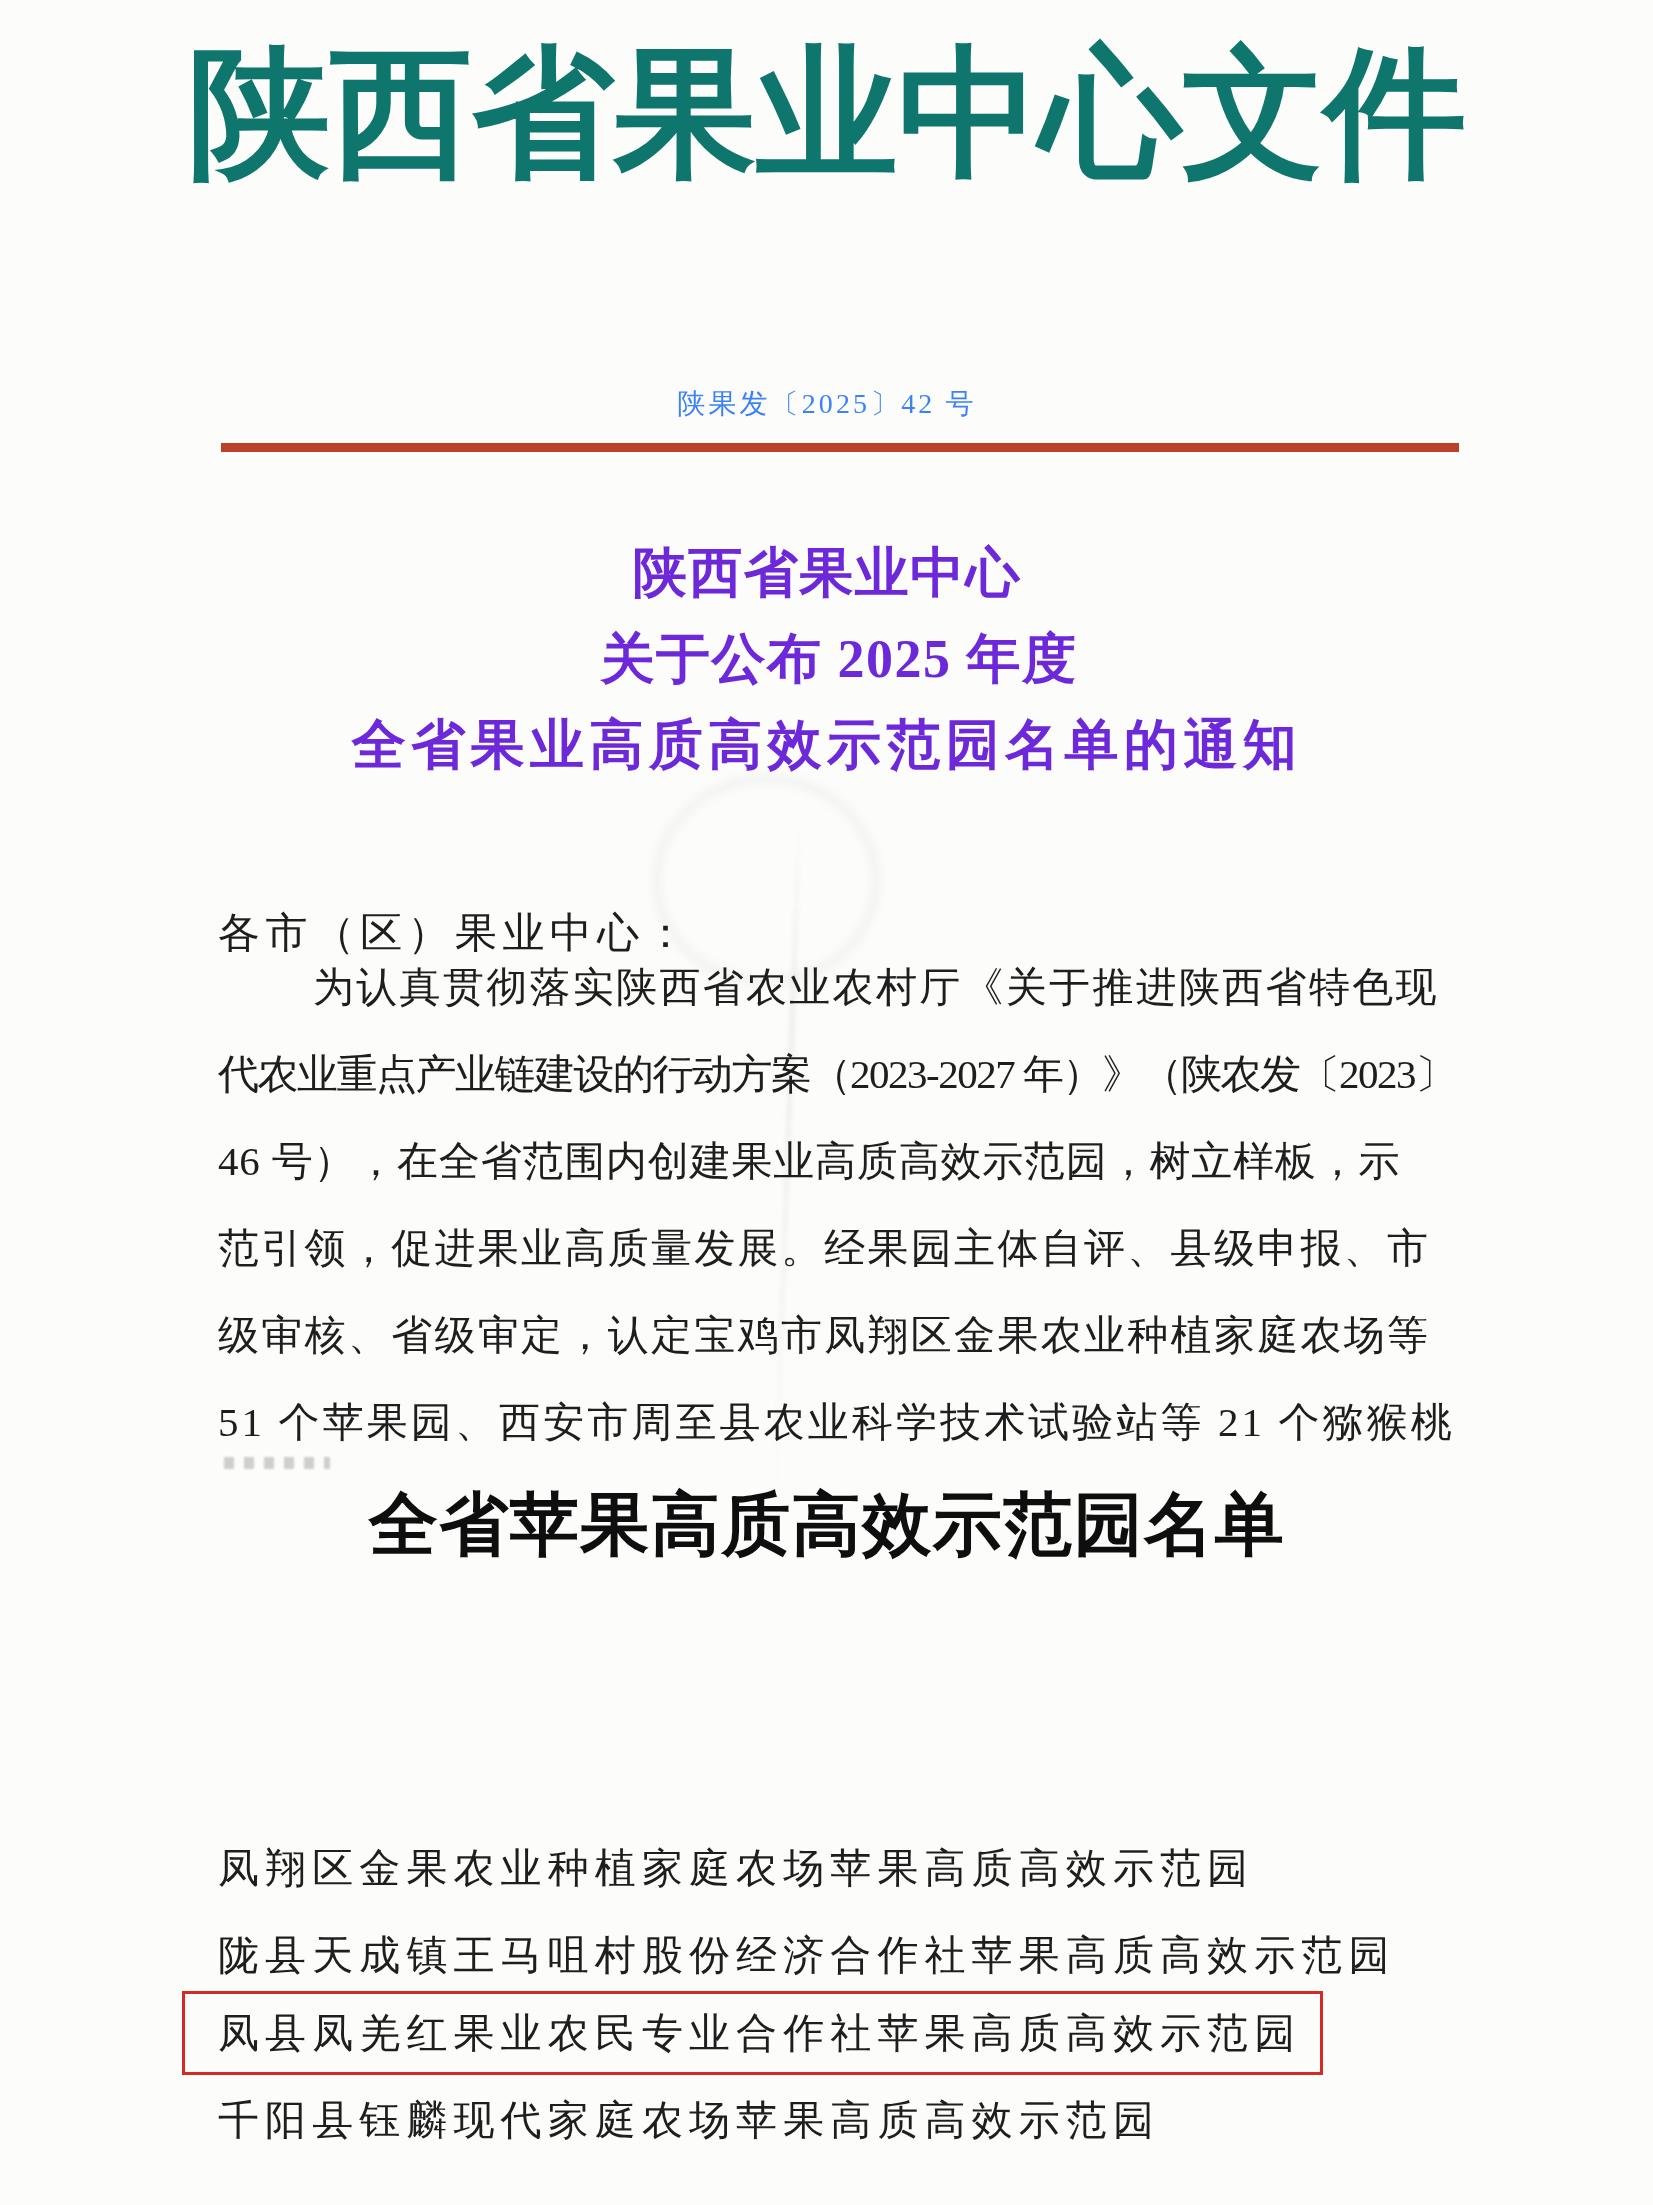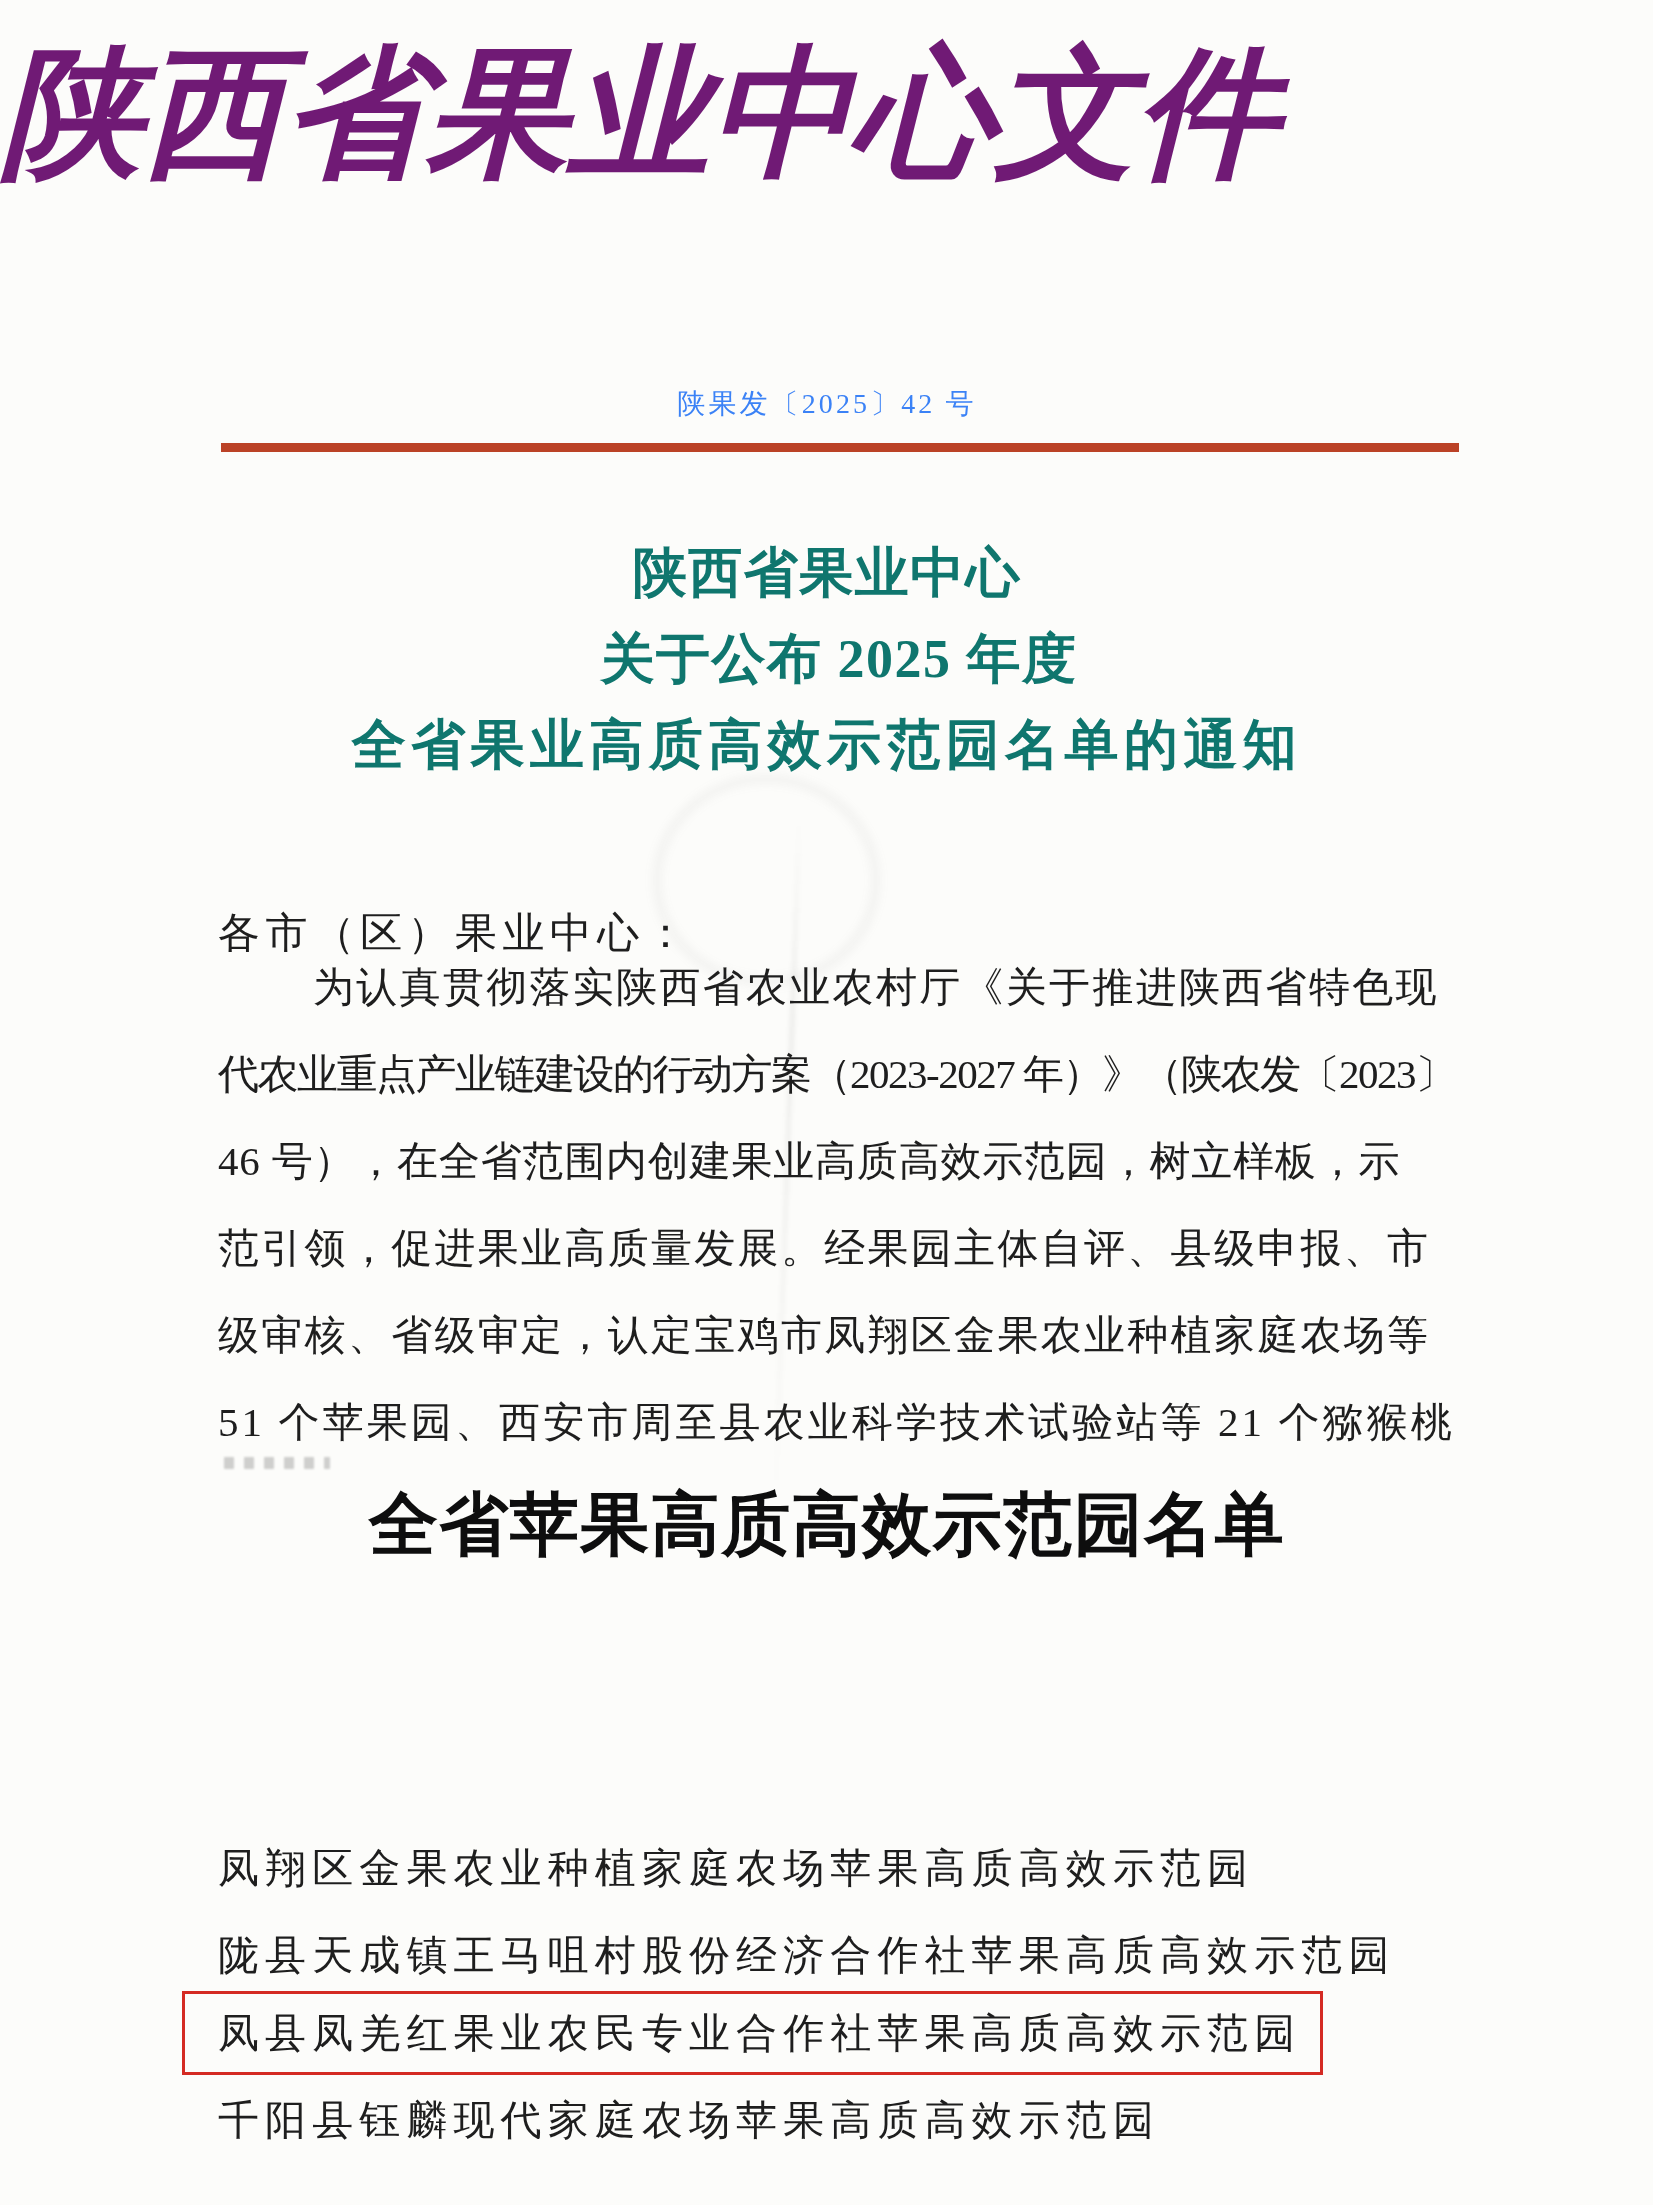--- a/index.html
+++ b/index.html
@@ -8,45 +8,45 @@
     width:1654px;height:2205px;
     margin:0 auto;
     background:#fcfcfa;
     overflow:hidden;
     font-family:"Liberation Serif","DejaVu Serif",serif;
     color:#1e1e1e;
   }
   
   .header-title{
     position:absolute;top:26px;left:0;right:0;
+    text-align:center;
     font-size:142px;line-height:176px;
     font-weight:bold;
     letter-spacing:0px;
-    color:#701a75;
-    font-style:italic;
+    color:#0f766e;
   }
   .doc-number{
     position:absolute;top:377px;left:0;right:0;
     text-align:center;
     font-size:28px;line-height:54px;
     letter-spacing:3.1px;
     color:#3b82f6;
   }
   .red-rule{
     position:absolute;top:443px;left:221px;
     width:1238px;height:9.2px;
     background:#BB4226;
   }
   
   .title-block{
     position:absolute;top:530px;left:0;right:0;
     text-align:center;
     font-weight:bold;
     font-size:54px;line-height:86px;
-    color:#0f766e;
+    color:#6d28d9;
   }
   .title-line.t1{letter-spacing:1.5px;}
   .title-line.t2{letter-spacing:1.5px;padding-left:24px;}
   .title-line.t3{letter-spacing:5.4px;}
   
   .salutation{
     position:absolute;top:894px;left:218px;
     font-size:42px;line-height:49px;
     letter-spacing:5.4px;
     white-space:nowrap;

